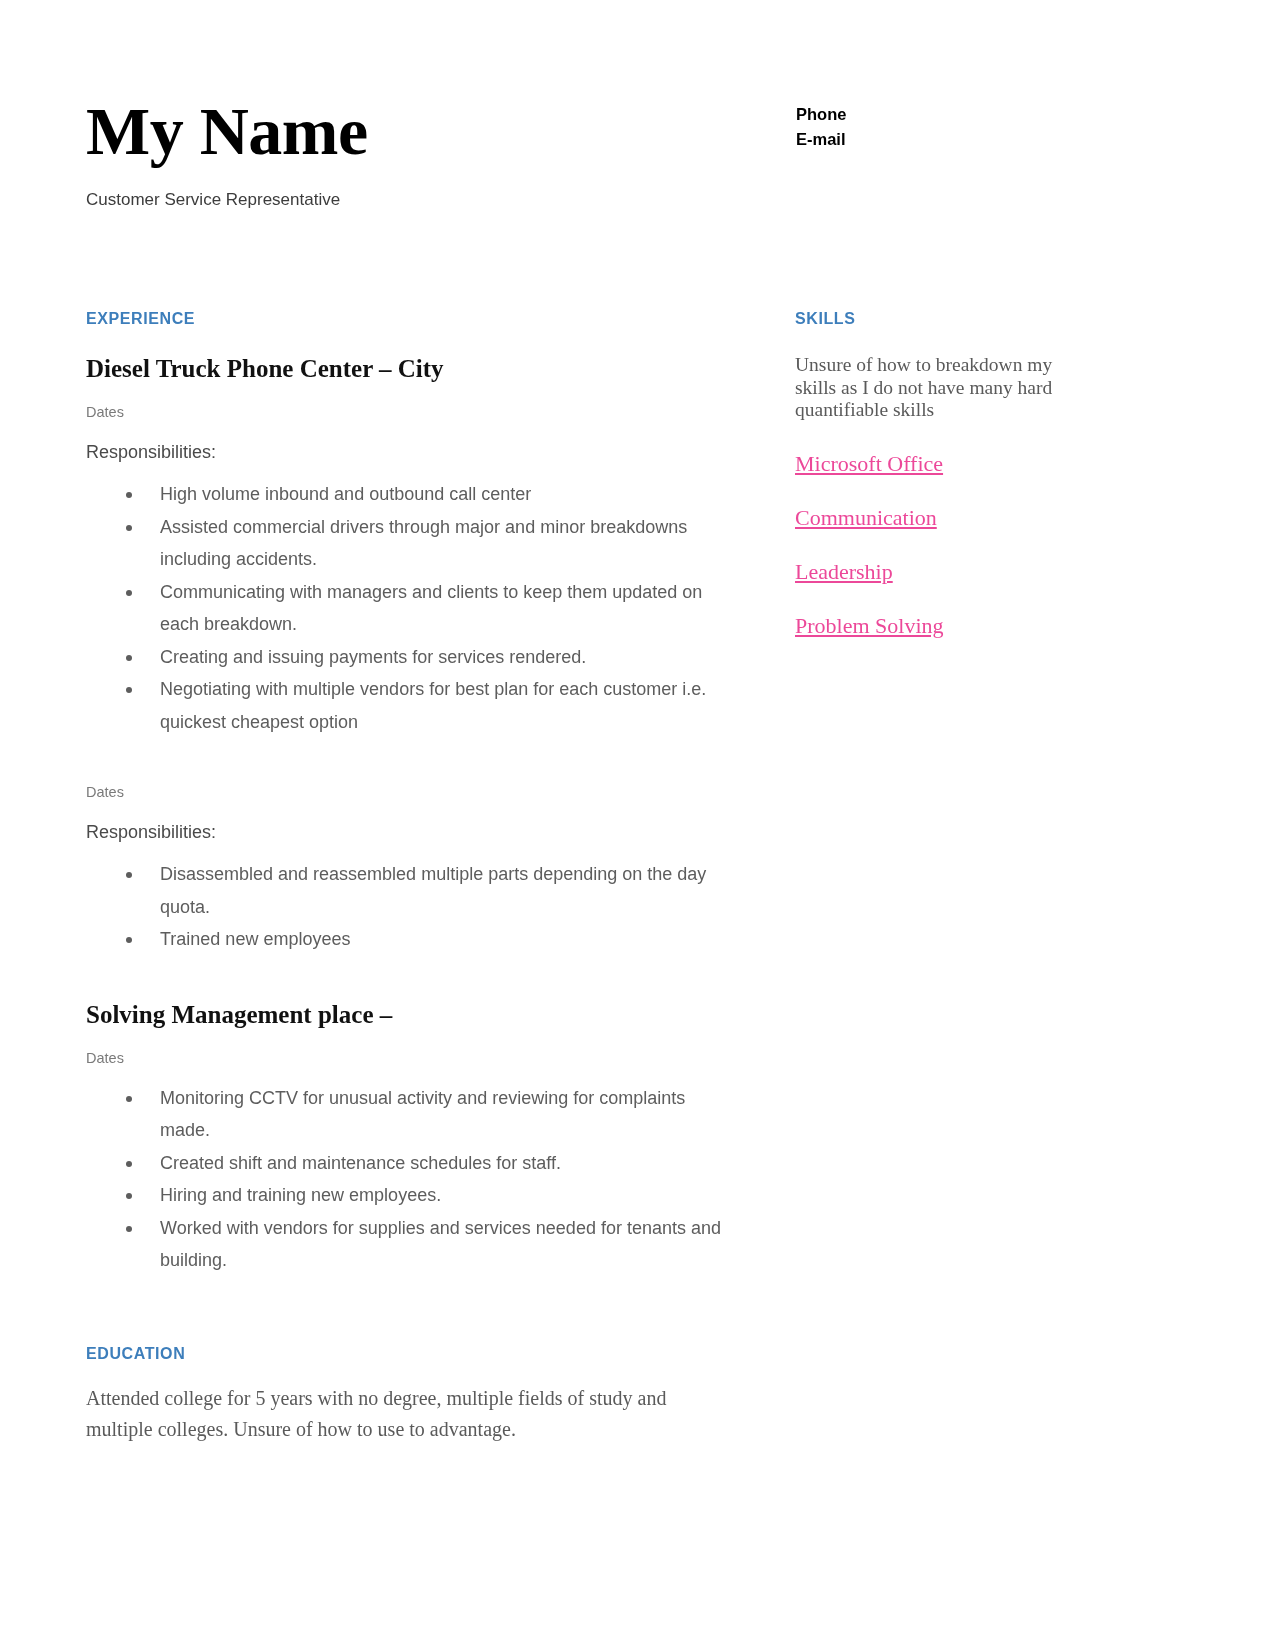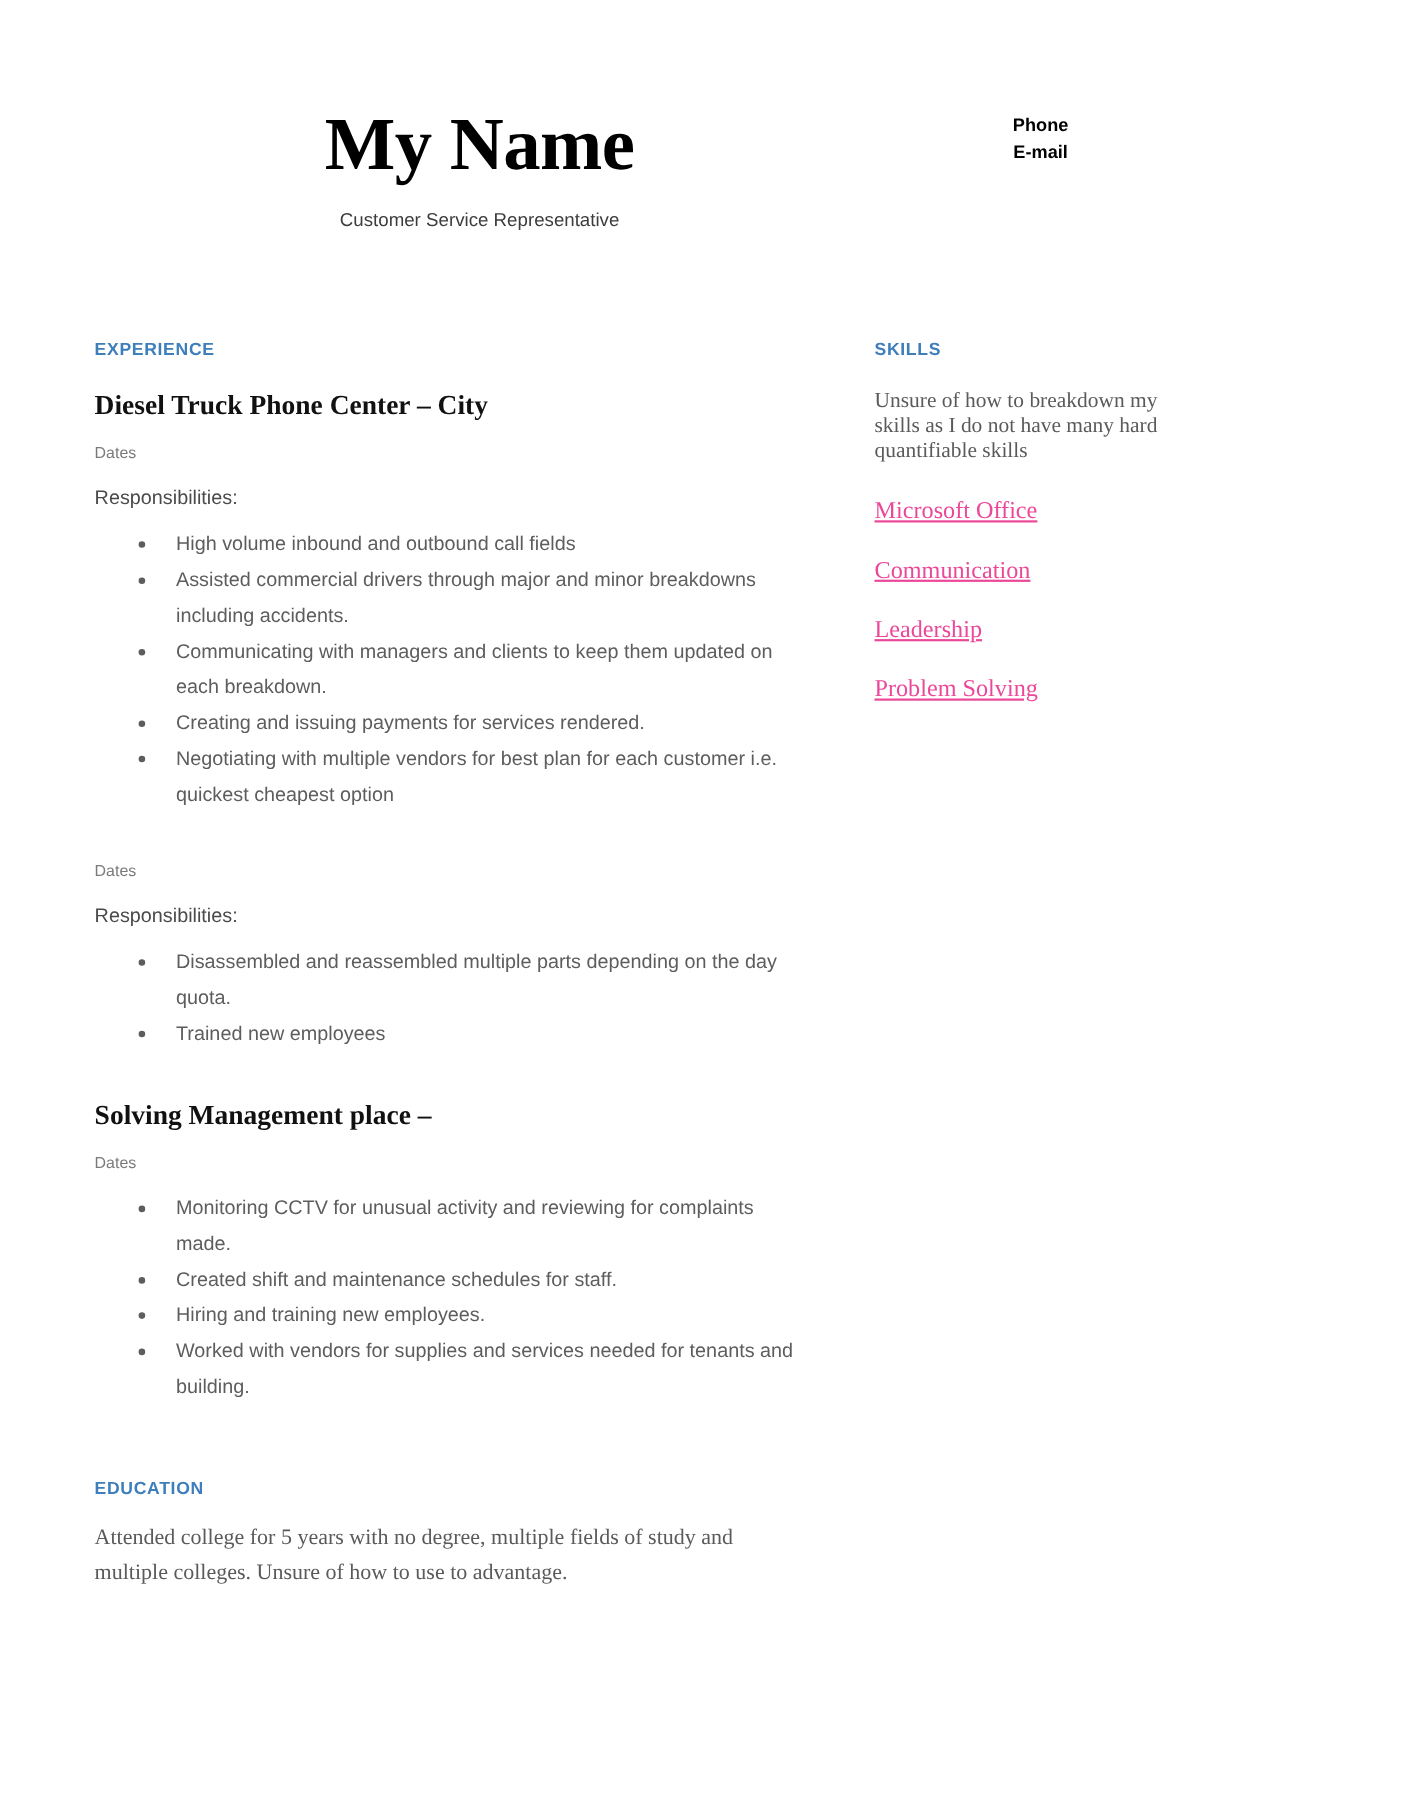--- a/index.html
+++ b/index.html
@@ -27,21 +27,21 @@
   
   .header {
     position: absolute;
     left: 86px;
     top: 92px;
     width: 1060px;
     display: flex;
     flex-direction: row;
     align-items: flex-start;
   }
-  .header-left { width: 700px; text-align: center; }
+  .header-left { width: 700px; }
 
   .name {
     font-family: "Liberation Serif", serif;
     font-weight: bold;
     font-size: 68px;
     line-height: 78px;
     color: #000000;
     letter-spacing: -0.5px;
     margin: 0;
     white-space: nowrap;
@@ -58,21 +58,20 @@
     margin-left: 10px;
     padding-top: 10px;
     width: 300px;
   }
   .contact-line {
     font-family: "Liberation Sans", sans-serif;
     font-weight: bold;
     font-size: 16.5px;
     line-height: 25px;
     color: #000000;
-    text-align: center;
   }
 
   
   .columns {
     position: absolute;
     left: 0;
     top: 310px;
     width: 1275px;
   }
   .col-left {
@@ -202,21 +201,21 @@
 
     <div class="col-left">
 
       <div class="section-heading">EXPERIENCE</div>
 
       <div>
         <div class="job-company">Diesel Truck Phone Center – City</div>
         <div class="job-dates">Dates</div>
         <div class="resp-label">Responsibilities:</div>
         <ul class="bullets">
-          <li>High volume inbound and outbound call fields</li>
+          <li>High volume inbound and outbound call center</li>
           <li>Assisted commercial drivers through major and minor breakdowns including accidents.</li>
           <li> Communicating with managers and clients to keep them updated on each breakdown.</li>
           <li>Creating and issuing payments for services rendered.</li>
           <li>Negotiating with multiple vendors for best plan for each customer i.e. quickest cheapest option</li>
         </ul>
       </div>
 
       <div class="gap-sm"></div>
 
       <div>

